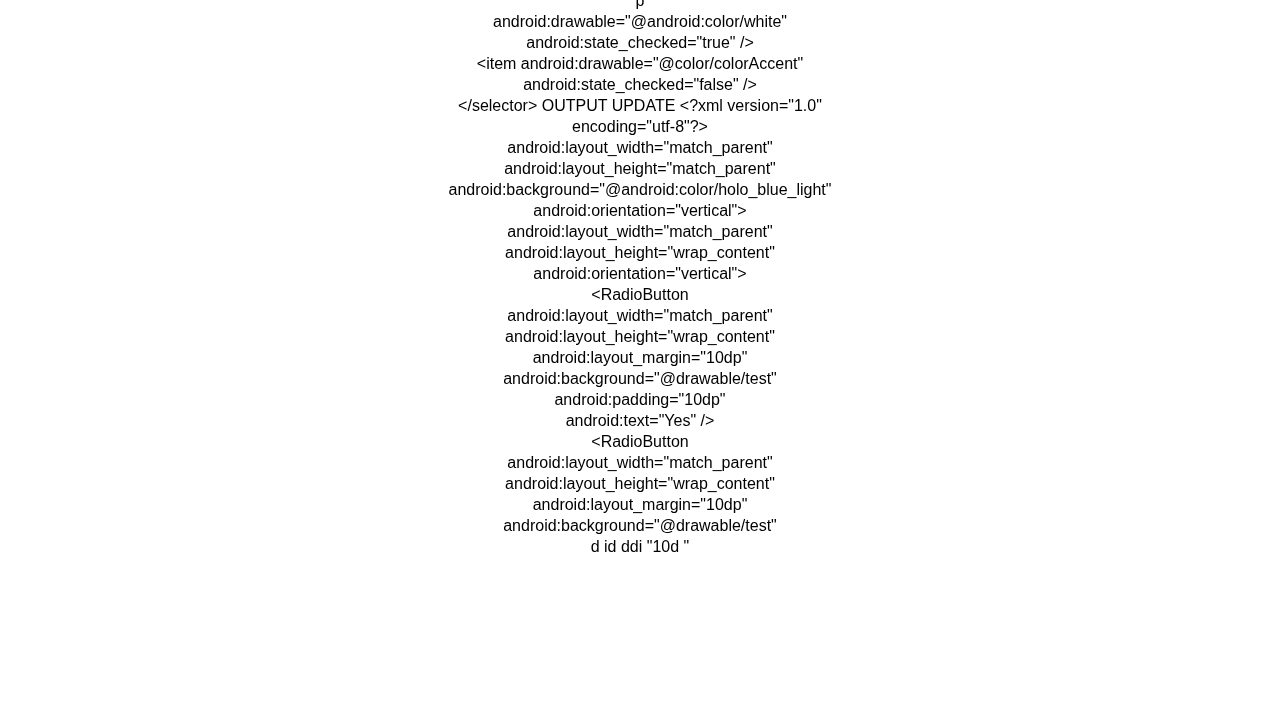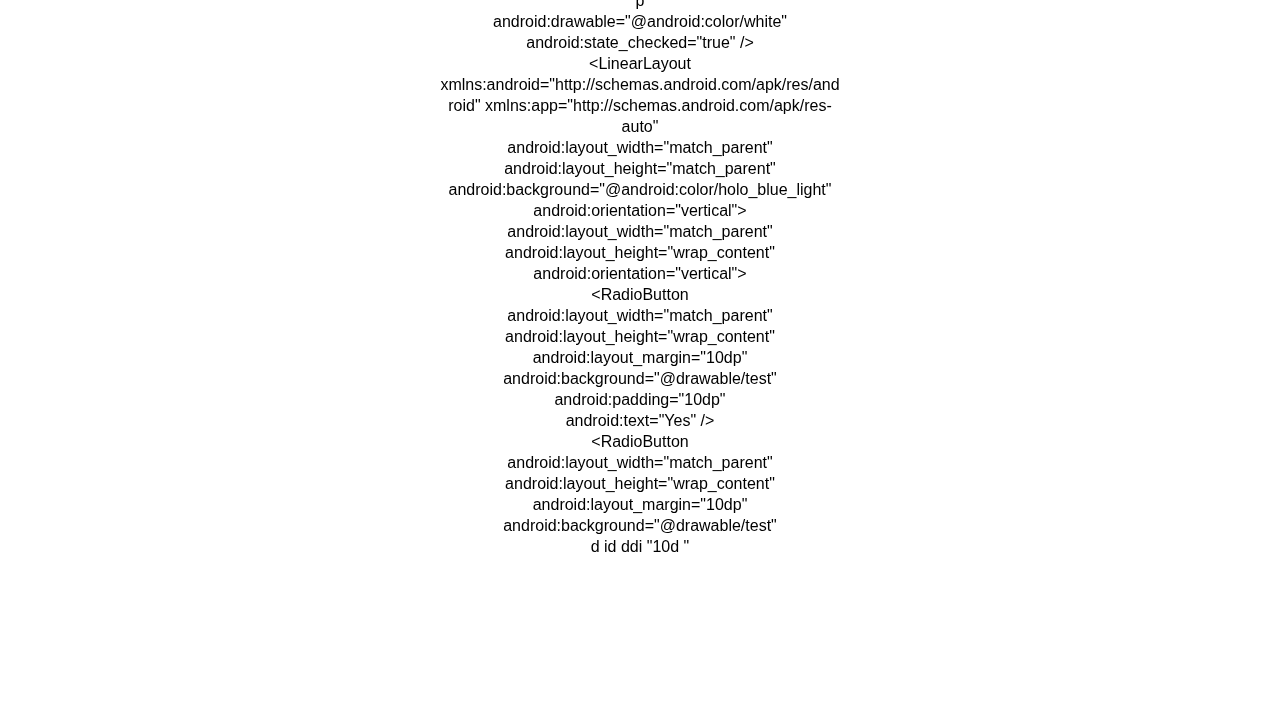--- a/index.html
+++ b/index.html
@@ -29,21 +29,22 @@
     .code-line {
       display: block;
     }
   </style>
 </head>
 <body>
 
 <div class="content-column">
   <span class="code-line">p</span>
   <span class="code-line">android:drawable="@android:color/white" android:state_checked="true" /&gt;</span>
-  <span class="code-line">&lt;LinearLayout xmlns:android="http://schemas.android.com/apk/res/android"     xmlns:app="http://schemas.android.com/apk/res-auto"</span>
+  <span class="code-line">&lt;item android:drawable="@color/colorAccent" android:state_checked="false" /&gt;</span>
+  <span class="code-line">&lt;/selector&gt;   OUTPUT   UPDATE &lt;?xml version="1.0" encoding="utf-8"?&gt;</span>
   <span class="code-line">android:layout_width="match_parent"</span>
   <span class="code-line">android:layout_height="match_parent"</span>
   <span class="code-line">android:background="@android:color/holo_blue_light"</span>
   <span class="code-line">android:orientation="vertical"&gt;</span>
   <span class="code-line">android:layout_width="match_parent"</span>
   <span class="code-line">android:layout_height="wrap_content"</span>
   <span class="code-line">android:orientation="vertical"&gt;</span>
   <span class="code-line">&lt;RadioButton</span>
   <span class="code-line">android:layout_width="match_parent"</span>
   <span class="code-line">android:layout_height="wrap_content"</span>

